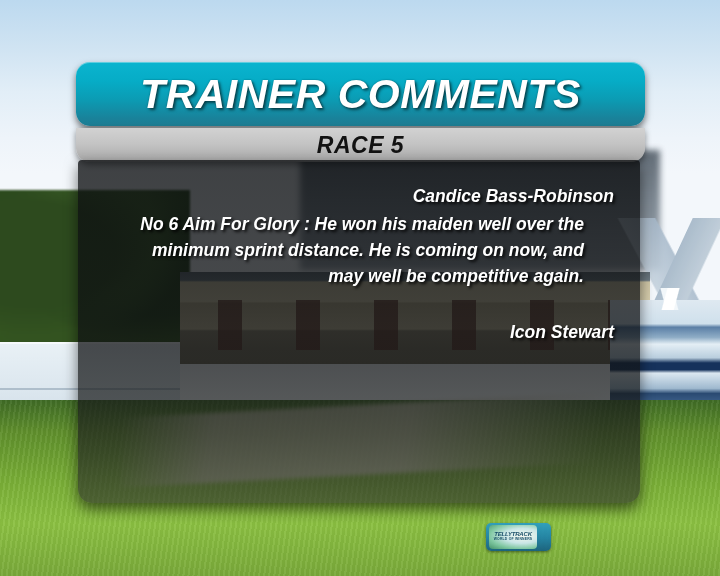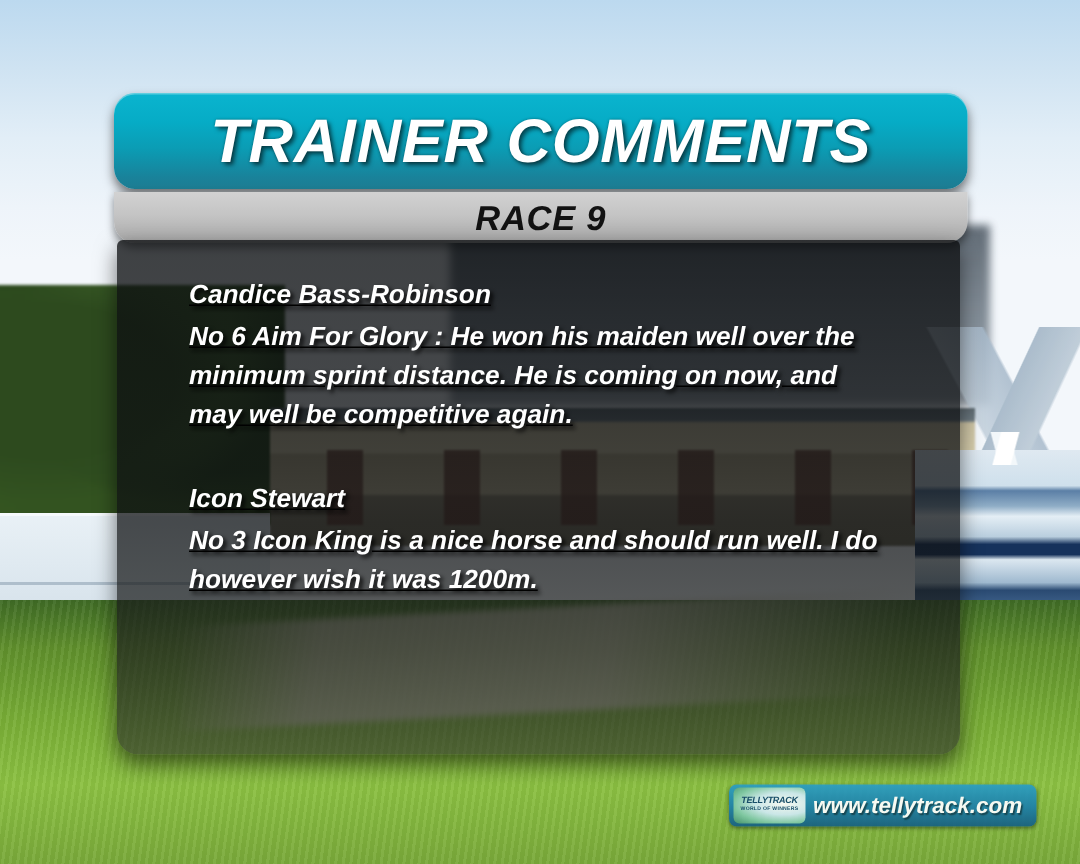--- a/index.html
+++ b/index.html
@@ -6,20 +6,21 @@
     margin: 0;
     padding: 0;
     background: #000;
   }
   #screen {
     position: relative;
     width: 720px;
     height: 576px;
     overflow: hidden;
     font-family: "Liberation Sans", sans-serif;
+    text-align: right;
   }
 
   
   .bg {
     position: absolute;
     inset: 0;
     background: linear-gradient(to bottom,
         #bcd9ef 0%, #cfe3f2 8%, #e2eef7 16%, #eef4fa 24%, #f3f7fb 30%);
   }
   
@@ -178,22 +179,21 @@
     position: absolute;
     left: 78px; top: 160px; width: 562px; height: 343px;
     border-radius: 4px 4px 14px 14px;
     background: linear-gradient(to bottom,
       rgba(12,14,16,.78) 0%,
       rgba(14,16,18,.74) 55%,
       rgba(30,32,30,.70) 80%,
       rgba(46,48,44,.62) 100%);
     box-shadow: 0 6px 14px rgba(0,0,0,.55);
     box-sizing: border-box;
-    padding: 24px 26px 0 48px;
-    text-decoration: underline;
+    padding: 24px 26px 0 36px;
   }
   .comment-block { margin-bottom: 0; }
   .trainer-name {
     font-size: 17.5px;
     font-weight: bold;
     font-style: italic;
     color: #ffffff;
     text-shadow: 2px 2px 3px rgba(0,0,0,.9);
     margin: 0 0 3px 0;
     line-height: 1.45;
@@ -271,40 +271,38 @@
     <div class="grass"></div>
     <div class="grass-tex"></div>
     <div class="path"></div>
   </div>
 
   <div class="title-bar">
     <span class="title-text">TRAINER COMMENTS</span>
   </div>
 
   <div class="race-bar">
-    <span class="race-text">RACE 9</span>
+    <span class="race-text">RACE 5</span>
   </div>
 
   <div class="panel">
 
     <div class="comment-block">
       <p class="trainer-name">Candice Bass-Robinson</p>
       <p class="comment-text">No 6 Aim For Glory : He won his maiden well over the minimum sprint distance. He is coming on now, and may well be competitive again.</p>
     </div>
 
     <div class="block-gap"></div>
 
     <div class="comment-block">
       <p class="trainer-name">Icon Stewart</p>
-      <p class="comment-text">No 3 Icon King is a nice horse and should run well. I do however wish it was 1200m.</p>
     </div>
 
   </div>
 
   <div class="watermark">
     <div class="wm-badge">
       <span class="bw1">TELLYTRACK</span>
       <span class="bw2">WORLD OF WINNERS</span>
     </div>
-    <span class="wm-url">www.tellytrack.com</span>
   </div>
 
 </div>
 
 </body></html>

